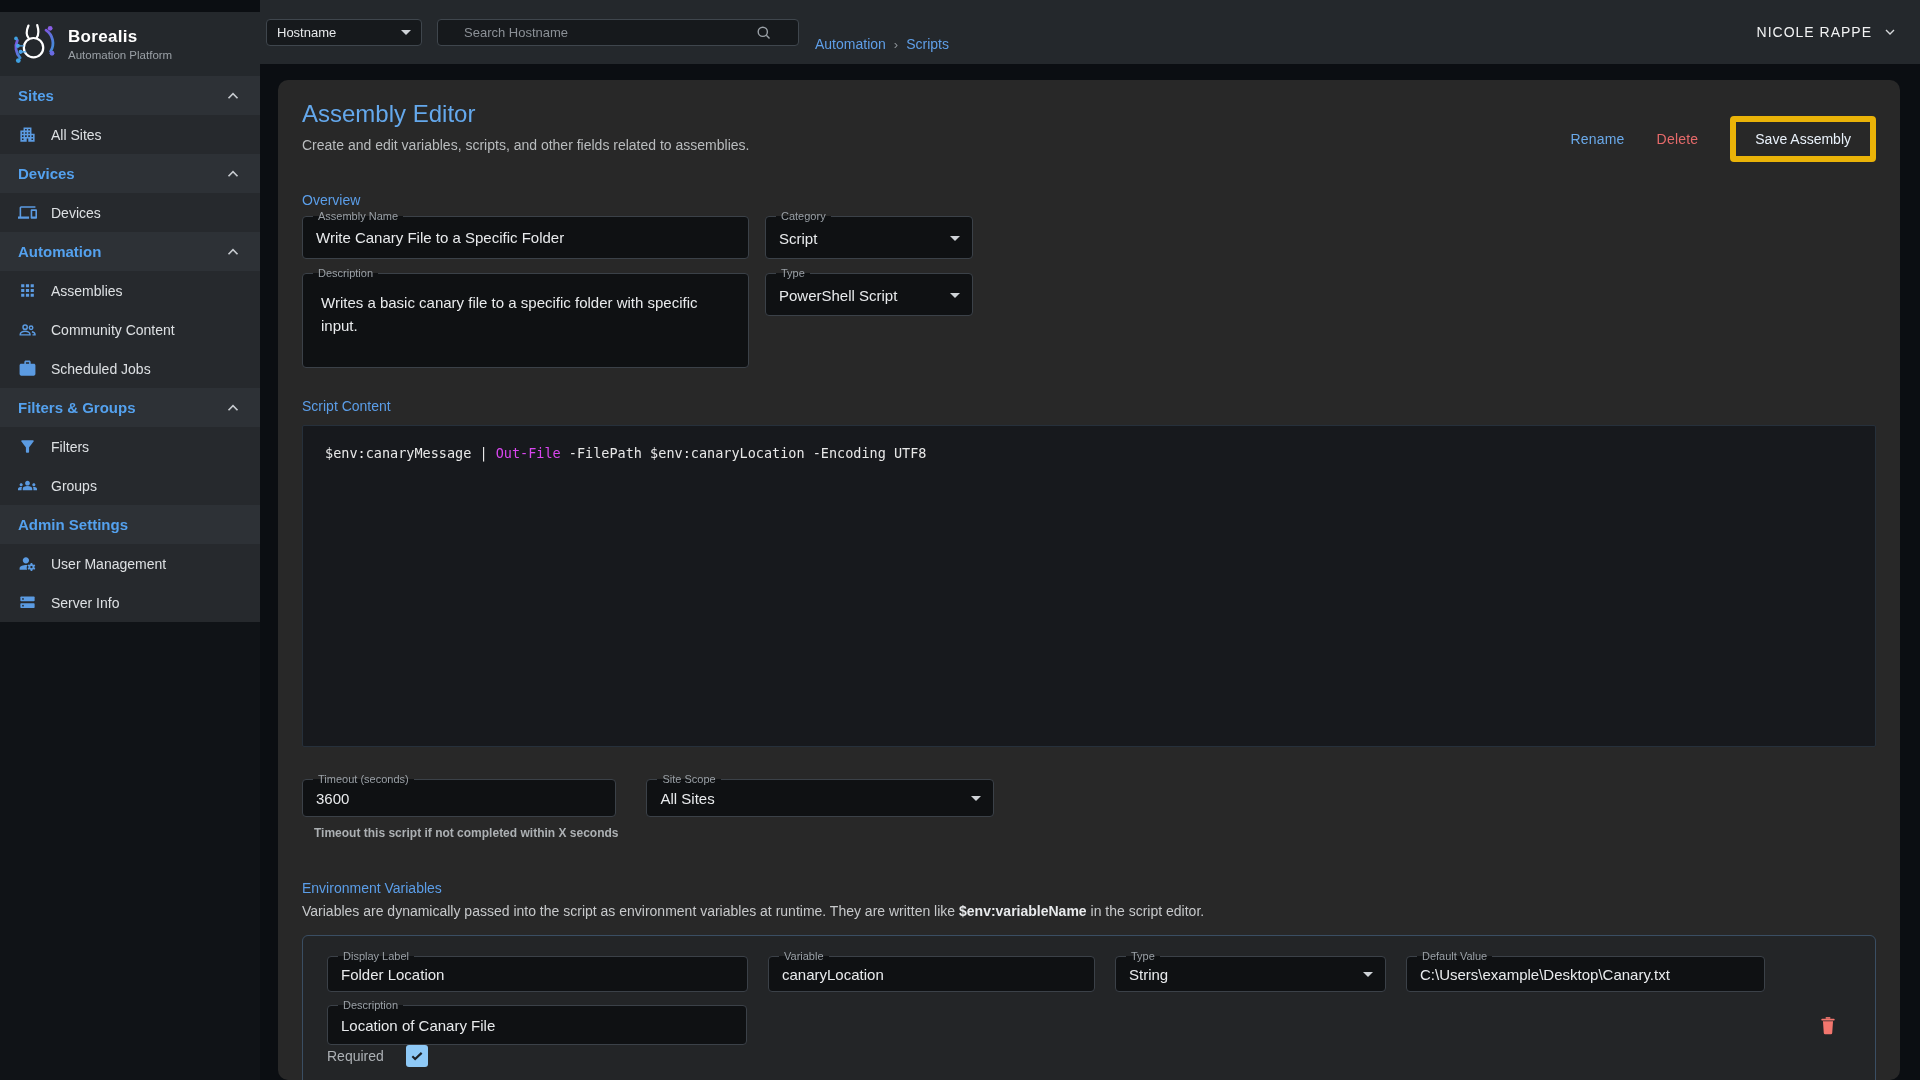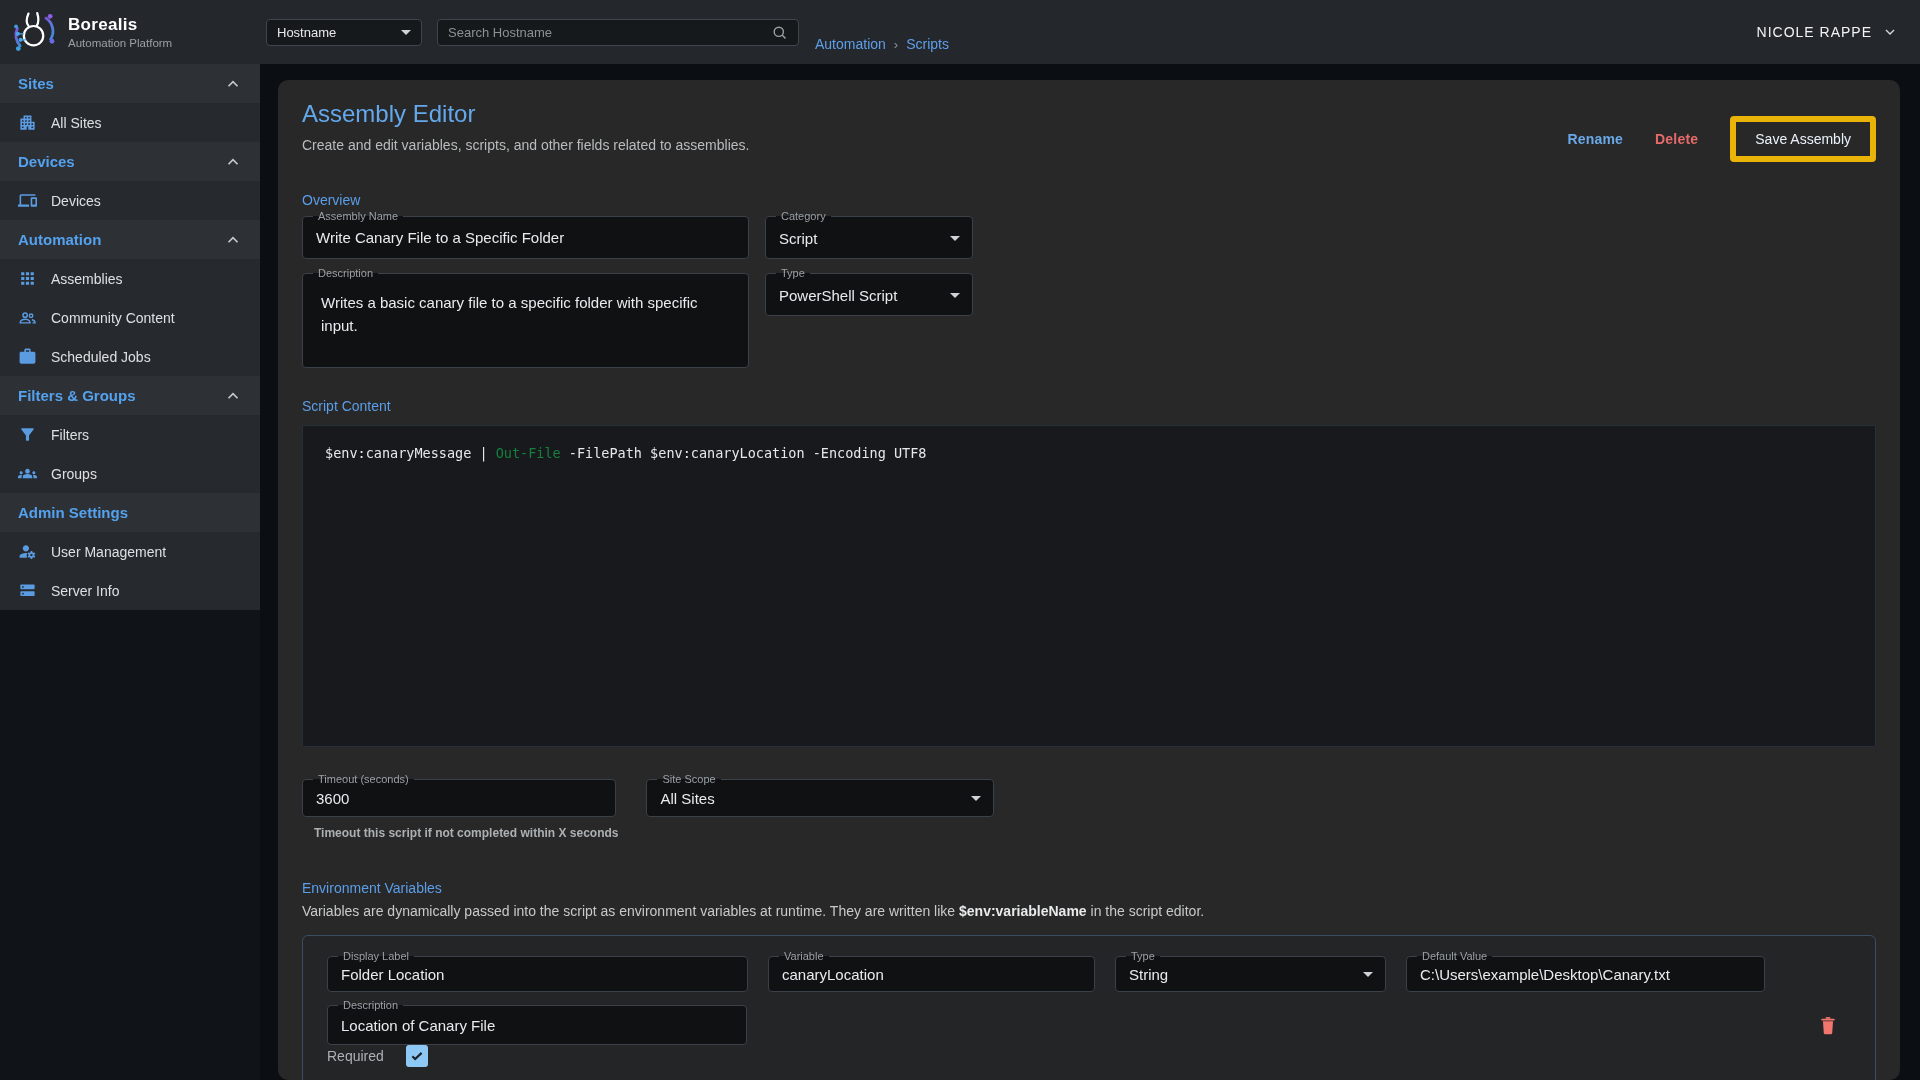--- a/index.html
+++ b/index.html
@@ -1,20 +1,20 @@
 <!DOCTYPE html>
 <html><head>
 <meta charset="utf-8">
 <style>
   * { margin:0; padding:0; box-sizing:border-box; }
   html,body { width:1920px; height:1080px; overflow:hidden; background:#0b0e12;
               font-family:"Liberation Sans", sans-serif; }
 
   
-  .sidebar { position:absolute; left:0; top:0; bottom:0; width:260px; background:#101317; }
+  .sidebar { position:absolute; left:0; top:12px; bottom:0; width:260px; background:#101317; }
   .brand { height:64px; background:#24282c; display:flex; align-items:center; padding:0 10px; }
   .brand-text { margin-left:10px; }
   .brand-name { color:#ffffff; font-size:17px; font-weight:bold; letter-spacing:.3px; }
   .brand-sub { color:#9aa0a6; font-size:11.5px; margin-top:2px; }
   .nav { width:100%; }
   .nav-header { height:39px; background:#2d3136; display:flex; align-items:center;
                 padding:0 18px; color:#54a1ee; font-weight:bold; font-size:15px; cursor:pointer; }
   .nav-header .chev { margin-left:auto; width:18px; height:18px; }
   .nav-item { height:39px; background:#26292d; display:flex; align-items:center;
               padding:0 18px; gap:14px; cursor:pointer; }
@@ -26,21 +26,21 @@
   .main { position:absolute; left:260px; top:0; right:0; bottom:0; display:flex;
           flex-direction:column; background:#0b0e12; }
   .topbar { height:64px; flex:none; background:#24282c; display:flex; align-items:center; }
   .ctrl { background:#16191c; border:1px solid #3f464d; border-radius:4px; height:27px;
           display:flex; align-items:center; }
   .hostname-select { width:156px; margin-left:6px; padding:0 10px; cursor:pointer; }
   .hostname-select .val { color:#e7e9eb; font-size:13px; }
   .caret { width:0; height:0; border-left:5px solid transparent; border-right:5px solid transparent;
            border-top:5px solid #cfd3d7; }
   .hostname-select .caret { margin-left:auto; }
-  .searchbox { width:362px; margin-left:15px; padding:0 10px; }
+  .searchbox { width:362px; margin-left:15px; padding:0 26px; }
   .searchbox input { flex:1; background:transparent; border:0; outline:0; color:#d7dadd;
                      font-size:13px; font-family:inherit; }
   .searchbox input::placeholder { color:#8b9096; }
   .searchbox .sicon { width:17px; height:17px; flex:none; }
   .breadcrumb { display:flex; align-items:center; gap:8px; margin-left:16px; margin-top:24px;
                 font-size:14px; }
   .breadcrumb .crumb { color:#5f9fe8; cursor:pointer; }
   .breadcrumb .sep { color:#8b9095; font-size:13px; }
   .userbox { margin-left:auto; margin-right:22px; display:flex; align-items:center; gap:10px; cursor:pointer; }
   .username { color:#f2f3f4; font-size:14px; letter-spacing:1px; }
@@ -48,21 +48,21 @@
 
   .content { flex:1; padding:16px 20px 0 18px; overflow:hidden; }
   .card { height:100%; background:#282828; border-radius:10px; padding:20px 24px;
           overflow:hidden; }
 
   
   .card-head { display:flex; align-items:flex-start; }
   .page-title { color:#64a8ec; font-size:24px; font-weight:500; }
   .page-sub { color:#b9bcbe; font-size:14px; margin-top:9px; }
   .actions { margin-left:auto; margin-top:16px; display:flex; align-items:center; gap:32px; }
-  .btn-text { background:none; border:0; font-family:inherit; font-size:14px; font-weight:bold;
+  .btn-text { background:none; border:0; font-family:inherit; font-size:14px; font-weight:normal;
               cursor:pointer; letter-spacing:.2px; }
   .btn-rename { color:#6aa9e9; }
   .btn-delete { color:#e66a6a; }
   .btn-save { background:transparent; border:6px solid #eab308; border-radius:4px;
               color:#eaf2fb; font-size:14px; font-family:inherit; padding:9px 19px; cursor:pointer; }
 
   
   .sec-label { color:#5b9ee9; font-size:14px; }
   .field { --outer:#282828; position:relative; background:#0f1113; border:1px solid #3b4148;
            border-radius:4px; }
@@ -81,21 +81,21 @@
   .overview-label { margin-top:30px; }
   .overview-grid { margin-top:8px; display:grid; grid-template-columns:447px 208px;
                    gap:14px 16px; align-items:start; }
   .f-name, .f-category, .f-type { height:43px; }
   .f-desc { height:95px; }
 
   .script-label { margin-top:30px; }
   .code-editor { margin-top:11px; height:322px; background:#17191d; border:1px solid #26303b;
                  border-radius:2px; padding:19px 22px; font-family:"DejaVu Sans Mono", monospace;
                  font-size:13.5px; color:#e8e8e8; cursor:text; }
-  .tok-cmd { color:#15803d;text-align:center; }
+  .tok-cmd { color:#d946ef;text-align:center; }
 
   .timeout-row { margin-top:32px; display:flex; gap:28px; }
   .f-timeout { width:314px; height:38px; }
   .f-scope { width:348px; height:38px; }
   .helper { margin-top:9px; margin-left:12px; color:#acb0b3; font-size:12px; font-weight:bold; }
 
   .env-label { margin-top:40px; }
   .env-desc { margin-top:7px; color:#c7c9cb; font-size:14px; }
   .env-desc b { color:#e8eaec; }
   .envbox { margin-top:16px; border:1px solid #3a4e63; border-radius:6px; background:#232527;

